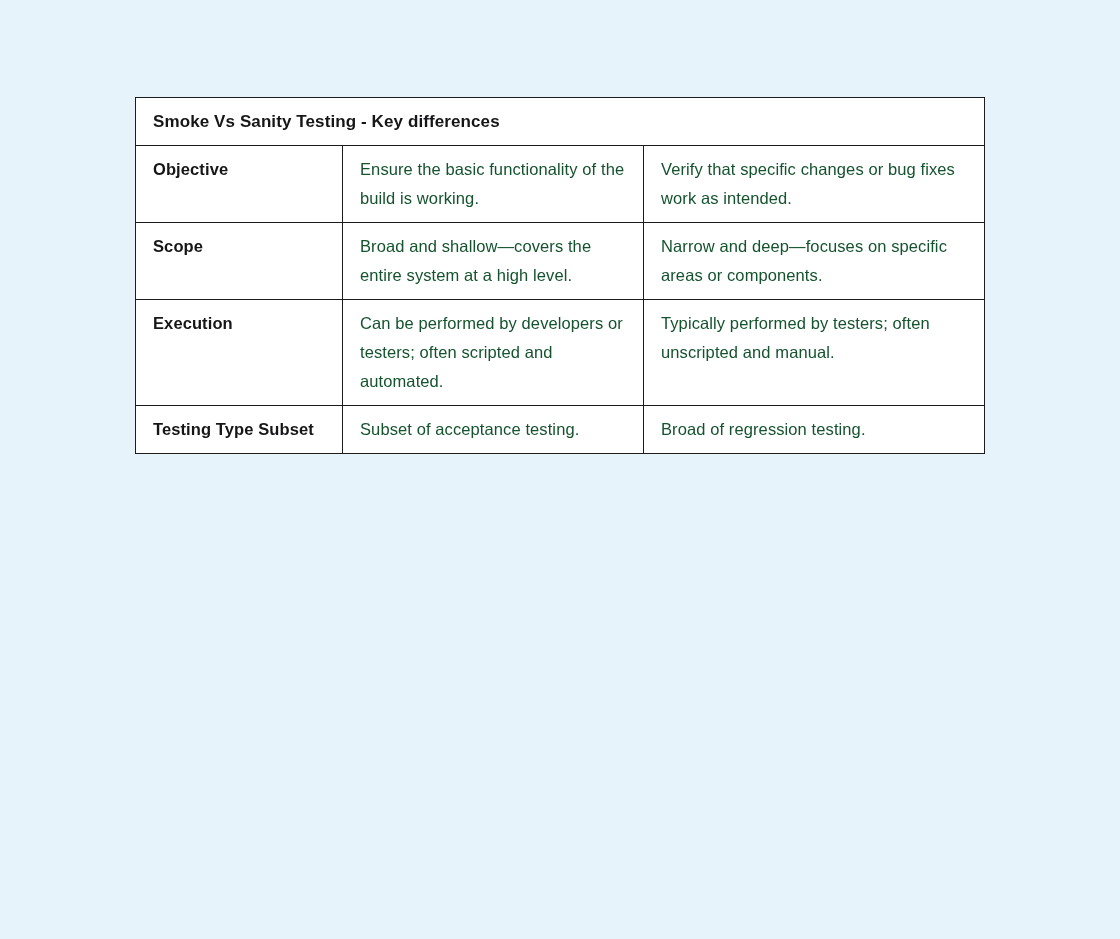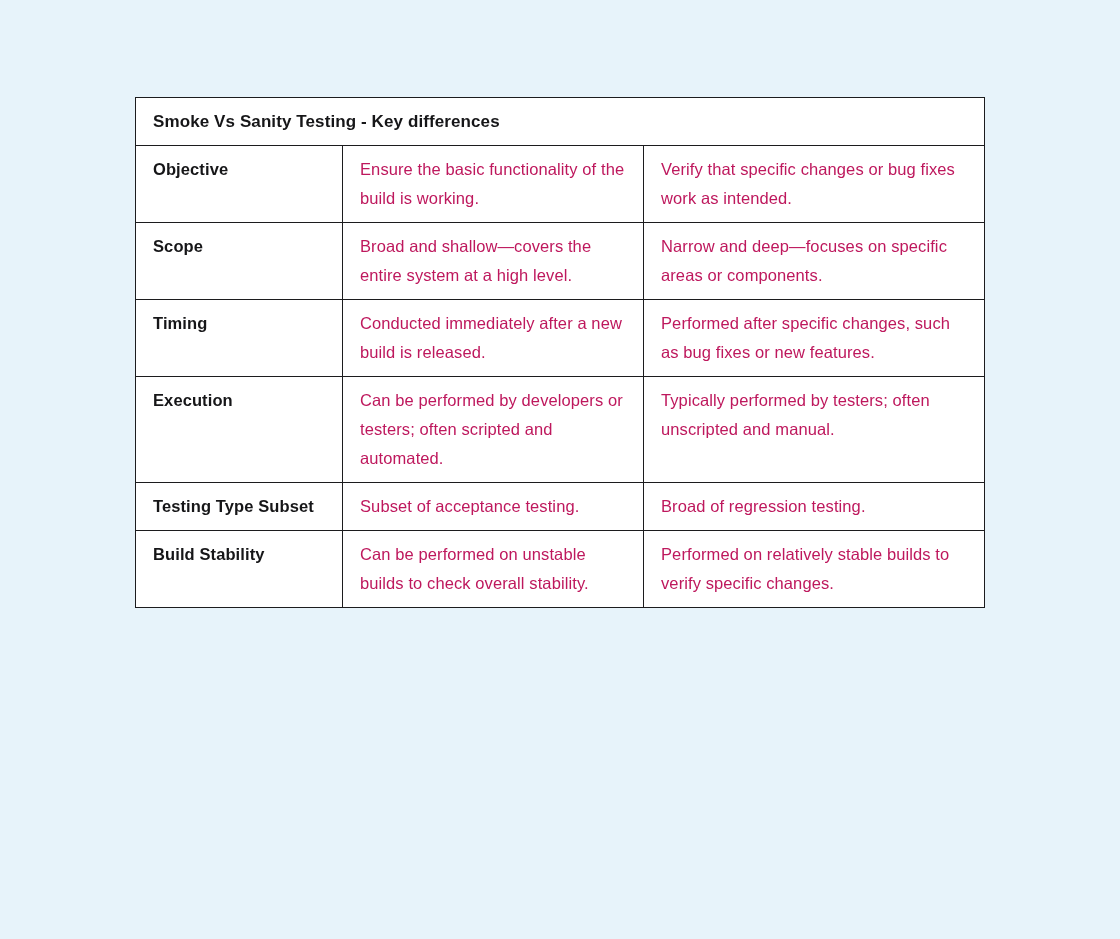--- a/index.html
+++ b/index.html
@@ -44,21 +44,21 @@
   }
   .header-row th {
     font-weight: 700;
     height: 29px;
   }
   .aspect-cell {
     font-weight: 700;
   }
   .value-cell {
     font-weight: 400;
-    color: #be185d;
+    color: #14532d;
   }
 </style>
 </head>
 <body style="--page-bg: #e7f3fa;">
 
 <table class="comparison-table">
   <colgroup>
     <col class="col-aspect">
     <col class="col-smoke">
     <col class="col-sanity">
@@ -74,33 +74,23 @@
         <td class="aspect-cell">Objective</td>
         <td class="value-cell">Ensure the basic functionality of the build is working.</td>
         <td class="value-cell">Verify that specific changes or bug fixes work as intended.</td>
       </tr>
       <tr>
         <td class="aspect-cell">Scope</td>
         <td class="value-cell">Broad and shallow—covers the entire system at a high level.</td>
         <td class="value-cell">Narrow and deep—focuses on specific areas or components.</td>
       </tr>
       <tr>
-        <td class="aspect-cell">Timing</td>
-        <td class="value-cell">Conducted immediately after a new build is released.</td>
-        <td class="value-cell">Performed after specific changes, such as bug fixes or new features.</td>
-      </tr>
-      <tr>
         <td class="aspect-cell">Execution</td>
         <td class="value-cell">Can be performed by developers or testers; often scripted and automated.</td>
         <td class="value-cell">Typically performed by testers; often unscripted and manual.</td>
       </tr>
       <tr>
         <td class="aspect-cell">Testing Type Subset</td>
         <td class="value-cell">Subset of acceptance testing.</td>
         <td class="value-cell">Broad of regression testing.</td>
       </tr>
-      <tr>
-        <td class="aspect-cell">Build Stability</td>
-        <td class="value-cell">Can be performed on unstable builds to check overall stability.</td>
-        <td class="value-cell">Performed on relatively stable builds to verify specific changes.</td>
-      </tr>
     </tbody>
 </table>
 
 </body></html>

